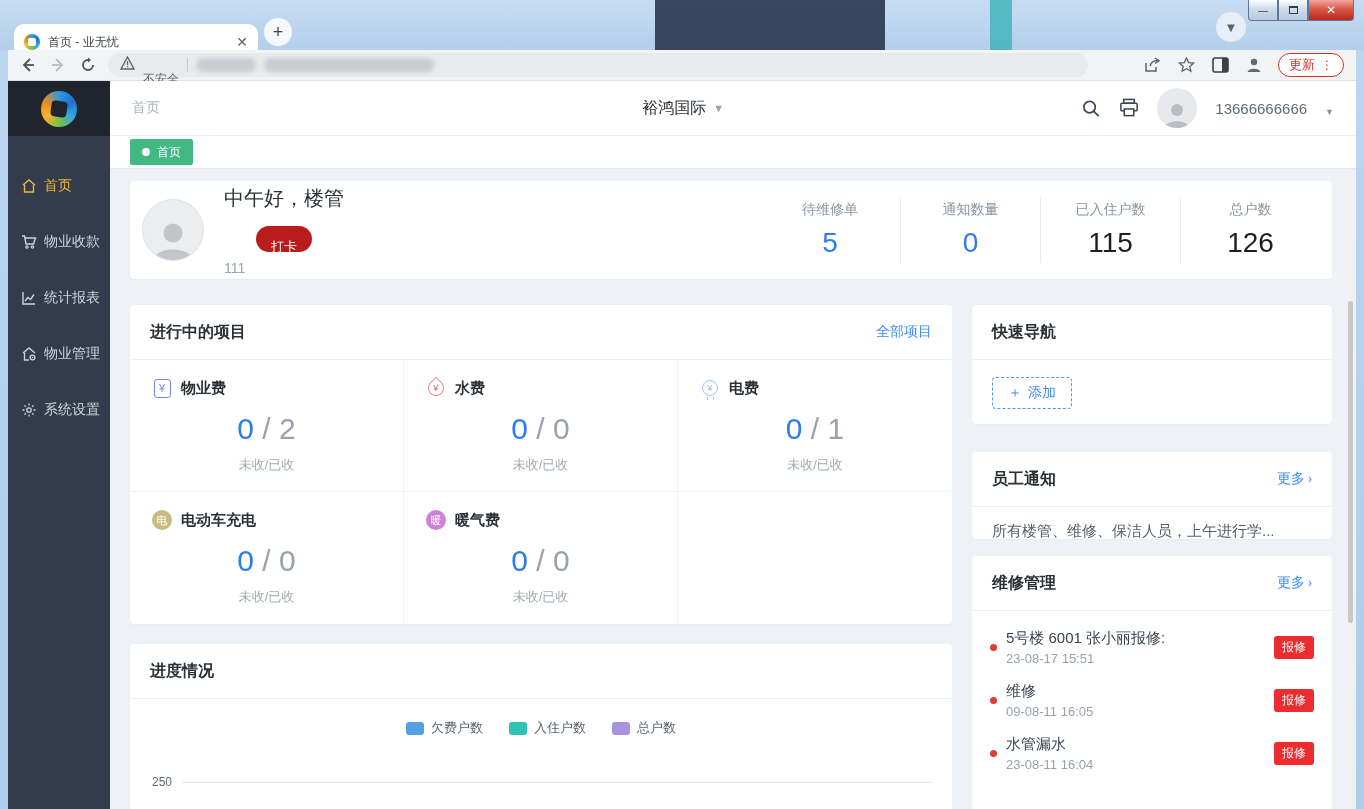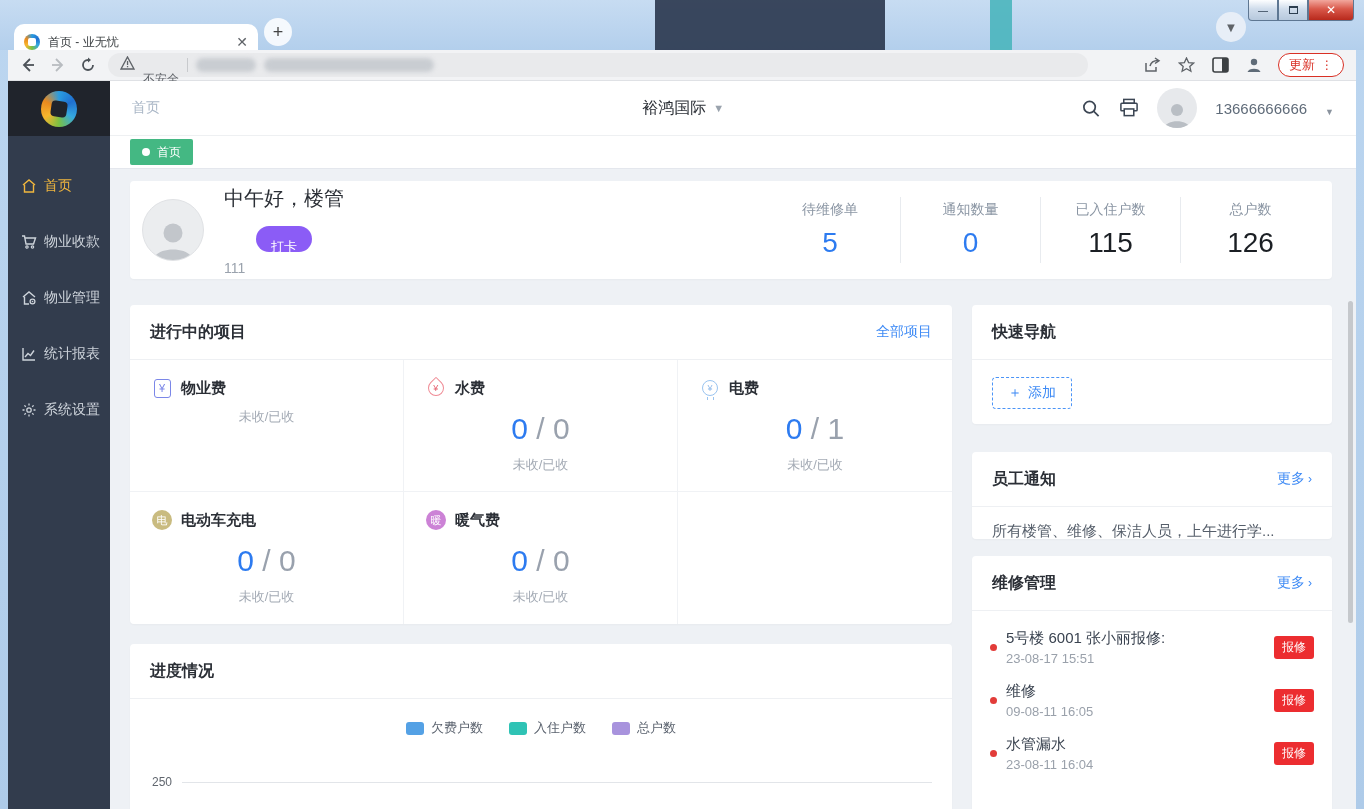--- a/index.html
+++ b/index.html
@@ -92,21 +92,21 @@
   .blue-link { font-size:14px; color:#3d8af5; cursor:pointer; display:flex; align-items:center; gap:3px; }
   .blue-link .gt { font-size:12px; }
 
   
   .greet-card { height:98px; display:flex; align-items:center; padding:0 12px 0 12px; margin-bottom:26px; }
   .greet-avatar { width:62px; height:62px; border-radius:50%; background:#ebedef; border:1px solid #e0e2e5;
     overflow:hidden; display:flex; align-items:flex-end; justify-content:center; flex:0 0 62px; }
   .greet-txt { margin-left:20px; }
   .greet-line { display:flex; align-items:center; gap:14px;flex-direction:column; }
   .greet-msg { font-size:20px; color:#2b2f36; }
-  .punch-btn { background:#8b5cf6; color:#fff; font-size:13px; border:none; border-radius:14px;
+  .punch-btn { background:#b91c1c; color:#fff; font-size:13px; border:none; border-radius:14px;
     height:26px; padding:12px 15px; cursor:pointer; }
   .greet-note { font-size:14px; color:#9aa2ad; margin-top:8px; }
   .stats { margin-left:auto; display:flex; }
   .stat { width:140px; text-align:center; padding:4px 0; }
   .stat + .stat { border-left:1px solid #e8ebef; }
   .stat-label { font-size:14px; color:#8a95a3; }
   .stat-value { font-size:28px; margin-top:8px; color:#1b1f24; }
   .stat-value.blue { color:#2d7bf0; }
 
   
@@ -273,33 +273,33 @@
         <div class="side-item">
           <svg width="16" height="16" viewBox="0 0 16 16">
               <path d="M1 2 H3.5 L5 10 H12.5 L14.5 4 H4" fill="none" stroke="currentColor" stroke-width="1.4"></path>
               <circle cx="6" cy="13" r="1.2" fill="none" stroke="currentColor" stroke-width="1.2"></circle>
               <circle cx="11.5" cy="13" r="1.2" fill="none" stroke="currentColor" stroke-width="1.2"></circle>
             </svg>
           <span>物业收款</span>
         </div>
         <div class="side-item">
           <svg width="16" height="16" viewBox="0 0 16 16">
+              <path d="M2 2 V14 H14" fill="none" stroke="currentColor" stroke-width="1.4"></path>
+              <path d="M4 11 L7 7.5 L9.5 9.5 L13 4.5" fill="none" stroke="currentColor" stroke-width="1.4"></path>
+            </svg>
+          <span>统计报表</span>
+        </div>
+        <div class="side-item">
+          <svg width="16" height="16" viewBox="0 0 16 16">
               <path d="M2 7 L8 2 L14 7" fill="none" stroke="currentColor" stroke-width="1.4"></path>
               <path d="M3.5 6.5 V14 H8" fill="none" stroke="currentColor" stroke-width="1.4"></path>
               <circle cx="11.5" cy="11.5" r="2.4" fill="none" stroke="currentColor" stroke-width="1.3"></circle>
               <circle cx="11.5" cy="11.5" r="0.8" fill="currentColor"></circle>
             </svg>
           <span>物业管理</span>
-        </div>
-        <div class="side-item">
-          <svg width="16" height="16" viewBox="0 0 16 16">
-              <path d="M2 2 V14 H14" fill="none" stroke="currentColor" stroke-width="1.4"></path>
-              <path d="M4 11 L7 7.5 L9.5 9.5 L13 4.5" fill="none" stroke="currentColor" stroke-width="1.4"></path>
-            </svg>
-          <span>统计报表</span>
         </div>
         <div class="side-item">
           <svg width="16" height="16" viewBox="0 0 16 16">
               <circle cx="8" cy="8" r="2.2" fill="none" stroke="currentColor" stroke-width="1.3"></circle>
               <path d="M8 1.5 V3.5 M8 12.5 V14.5 M1.5 8 H3.5 M12.5 8 H14.5 M3.4 3.4 L4.8 4.8 M11.2 11.2 L12.6 12.6 M12.6 3.4 L11.2 4.8 M4.8 11.2 L3.4 12.6" stroke="currentColor" stroke-width="1.3"></path>
             </svg>
           <span>系统设置</span>
         </div>
       </nav>
     </aside>
@@ -391,20 +391,21 @@
               </div>
               <div class="proj-grid">
 
                 <div class="proj-cell">
                   <div class="proj-name-row">
                     <span class="fee-icon">
                         <span class="fee-rect">¥</span>
                       </span>
                     <span class="proj-name">物业费</span>
                   </div>
+                  <div class="proj-value"><span class="num-blue">0</span><span> / </span><span>2</span></div>
                   <div class="proj-caption">未收/已收</div>
                 </div>
 
                 <div class="proj-cell">
                   <div class="proj-name-row">
                     <span class="fee-icon">
                         <span class="fee-drop">
                           <span>¥</span>
                         </span>
                       </span>

